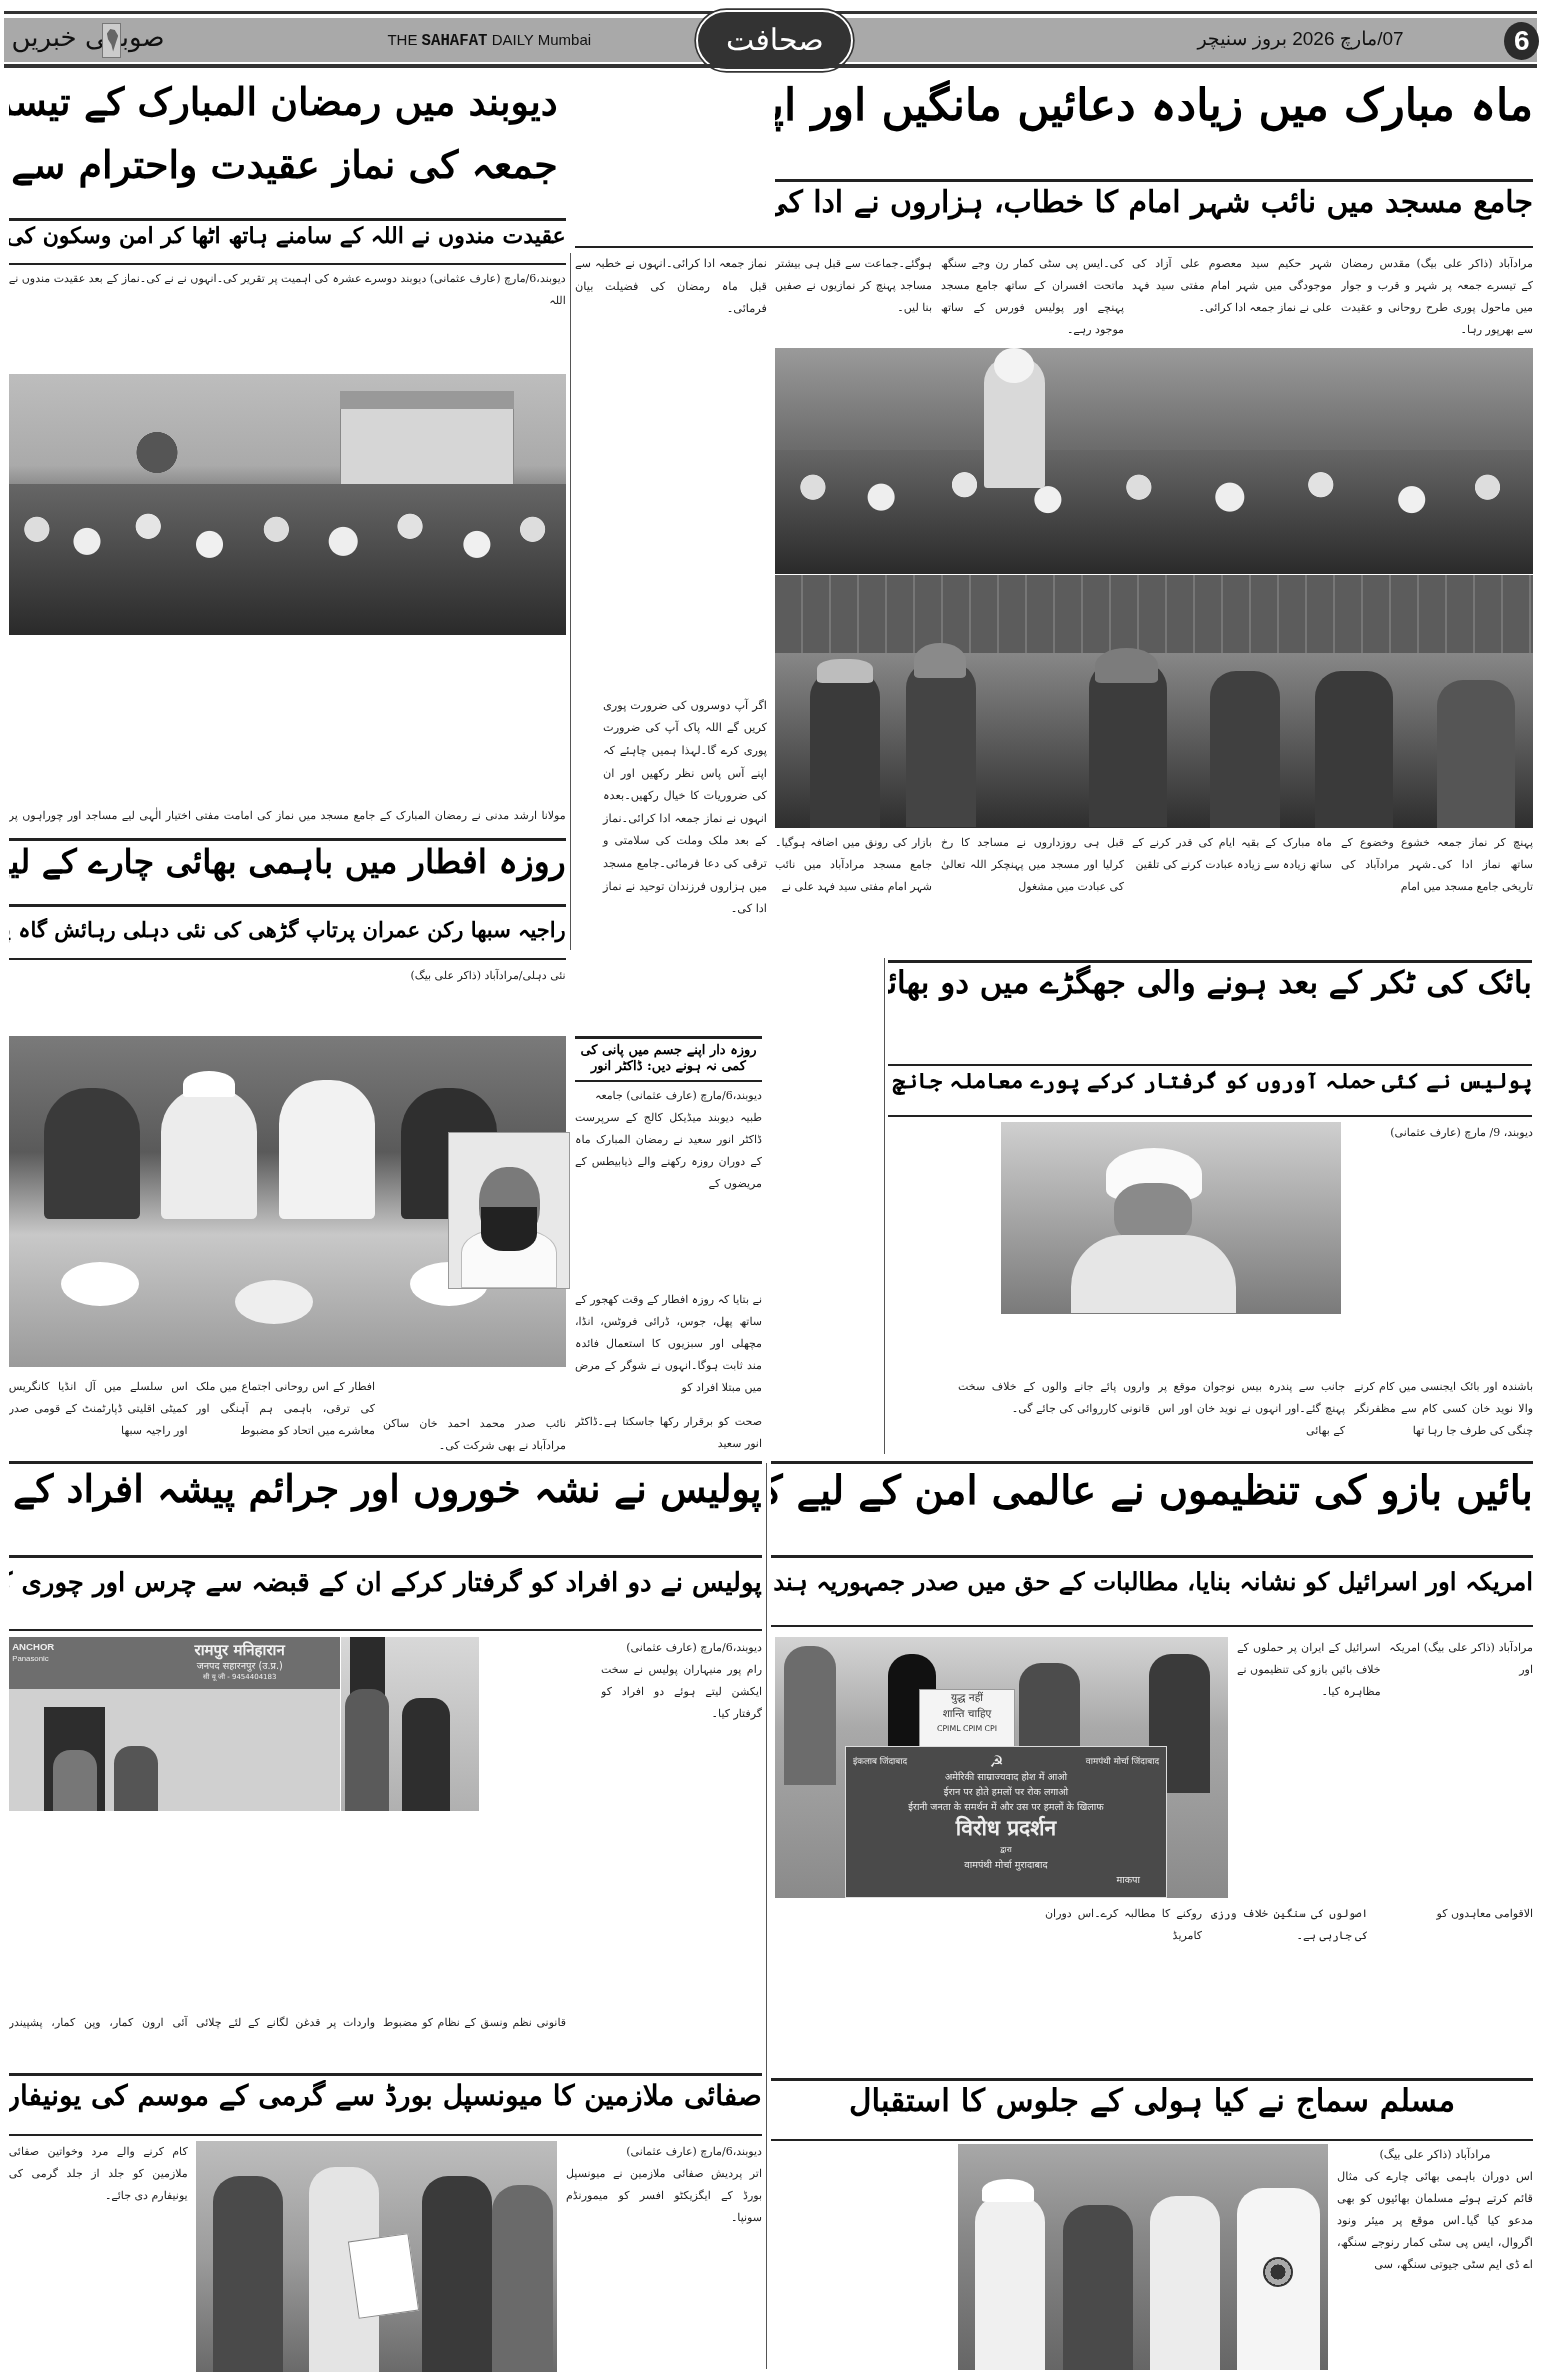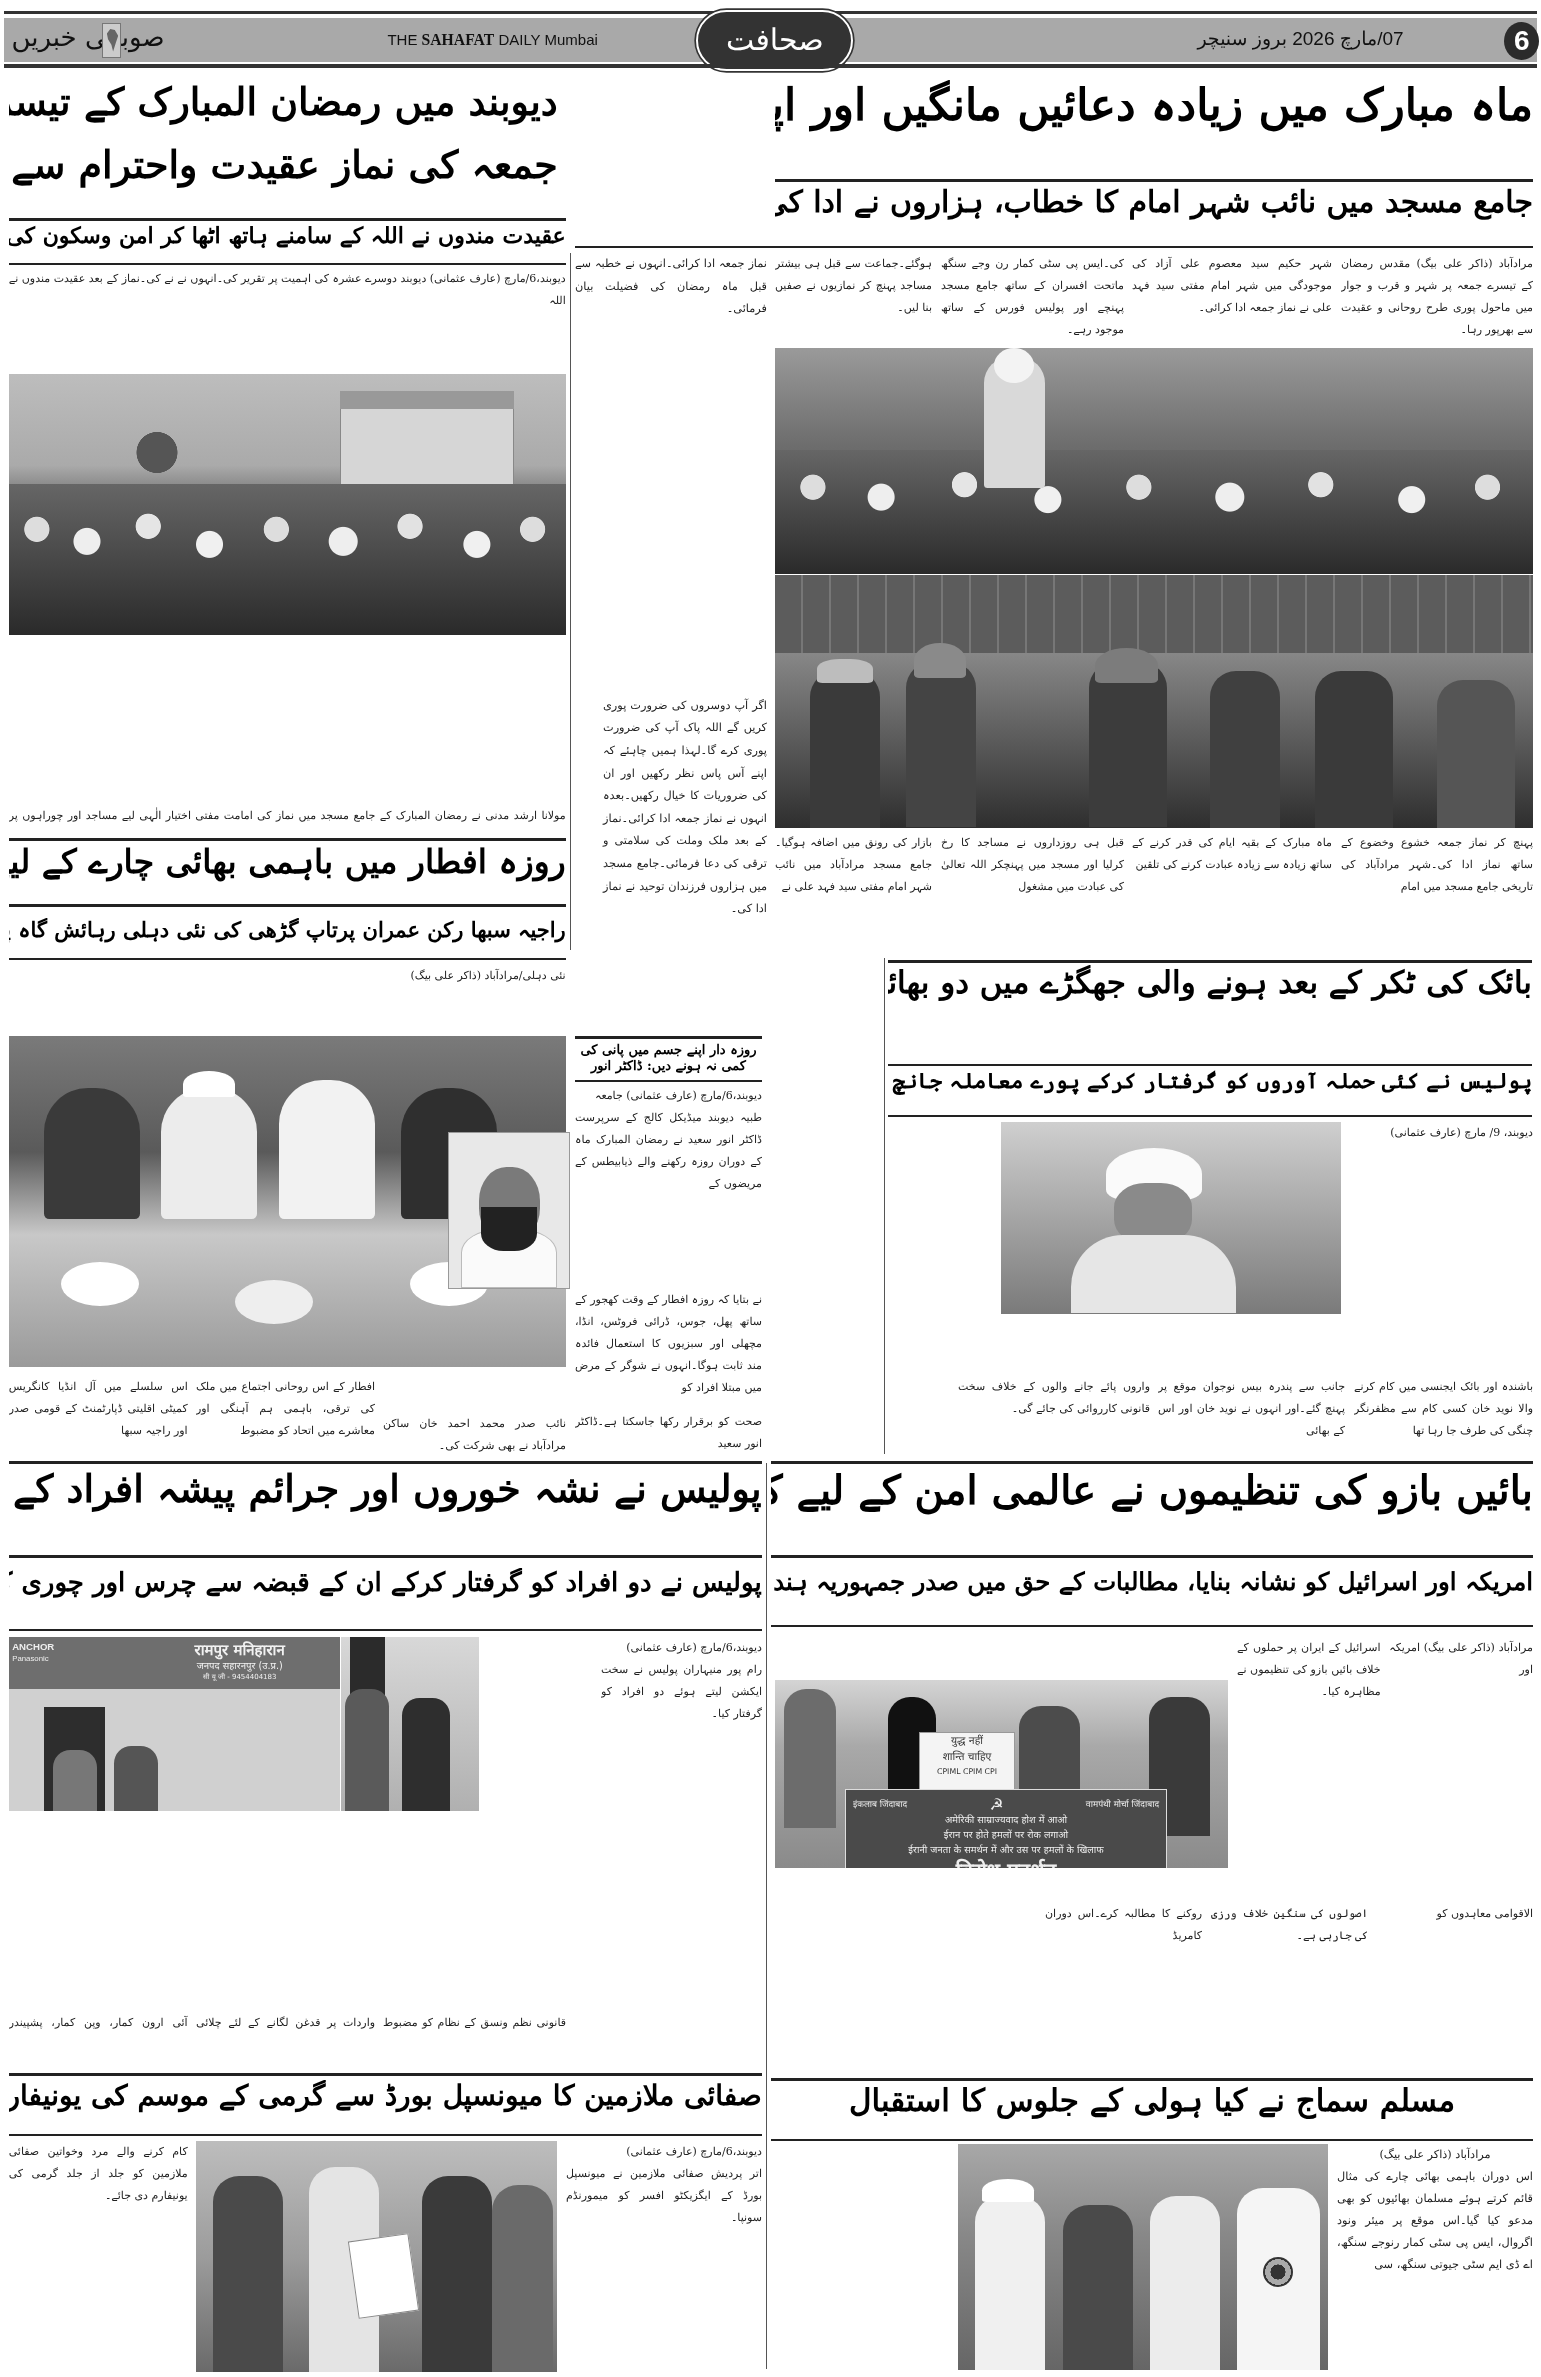--- a/index.html
+++ b/index.html
@@ -5,21 +5,21 @@
   * { box-sizing: border-box; margin: 0; padding: 0; }
   html, body { width: 1541px; height: 2377px; background: #fff; overflow: hidden; }
   body { font-family: "DejaVu Sans", sans-serif; color: #111; position: relative; }
   
   .mast-line { position:absolute; left:4.4px; right:4.4px; height:3.5px; background:#333; }
   .mast { position:absolute; left:4.4px; right:4.4px; top:17.4px; height:45px; background:#a9a9a9; border-top:0.9px solid #fff; }
   .mast .section-tag { position:absolute; left:7px; top:3.5px; font-size:26px; font-family:"DejaVu Serif", serif; color:#111; direction:rtl; }
   .mast .map-icon { position:absolute; left:98px; top:4.4px; width:19px; height:35px; background:#ccc; border:0.9px solid #777; }
   .mast .map-icon::after { content:""; position:absolute; left:3.5px; top:5.2px; width:11.3px; height:22.6px; background:#666; clip-path: polygon(30% 0,70% 5%,100% 30%,80% 60%,55% 100%,40% 70%,10% 45%,0 20%); }
   .mast .brand { position:absolute; left:383px; top:12.2px; font-family:"Liberation Sans", sans-serif; font-size:15px; color:#111; }
-  .mast .brand b { font-family:Liberation Serif, serif; font-weight:900; font-size:15.7px; }
+  .mast .brand b { font-family:Liberation Mono, monospace; font-weight:900; font-size:15.7px; }
   .mast .logo { position:absolute; left:692px; top:-8.7px; width:157px; height:61px; background:#333; border-radius:31px; border:2.6px solid #fff; box-shadow:0 0 0 1.7px #333; color:#fff; font-size:30px; text-align:center; line-height:56px; font-family:"DejaVu Serif", serif; }
   .mast .date { position:absolute; left:1193px; top:8.7px; font-size:19px; font-family:"Liberation Sans", sans-serif; direction:rtl; }
   .mast .page-num { position:absolute; left:1500px; top:3.5px; width:35px; height:38px; background:#2b2b2b; border-radius:50%; color:#fff; font-size:28px; font-weight:bold; text-align:center; line-height:38px; font-family:"Liberation Sans", sans-serif; }
   
   .hl { position:absolute; direction:rtl; text-align:center; font-family:"DejaVu Serif", serif; font-weight:bold; color:#000; white-space:nowrap; overflow:hidden; line-height:1.15; }
   .rule { position:absolute; height:2.6px; background:#222; }
   .rule.thin { height:1.7px; }
   .vrule { position:absolute; width:0.9px; background:#555; }
   
   .col { position:absolute; direction:rtl; text-align:justify; font-family:"DejaVu Serif", serif; font-size:11px; line-height:22px; color:#222; overflow:hidden; }
@@ -209,21 +209,21 @@
 <div class="col" style="left:383px; top:2012px; width:183px; height:26px;">قانونی نظم ونسق کے نظام کو مضبوط کرنے کا</div>
 <div class="col" style="left:196px; top:2012px; width:179px; height:26px;">واردات پر قدغن لگانے کے لئے چلائی جانے</div>
 <div class="col" style="left:8.7px; top:2012px; width:179px; height:26px;">آئی ارون کمار، وپن کمار، پشپیندر چودھری اور جائے گا۔</div>
 
 <div class="rule" style="left:771px; top:1461px; width:762px;"></div>
 <div class="hl" style="left:771px; top:1467px; width:762px; height:70px; font-size:40px;">بائیں بازو کی تنظیموں نے عالمی امن کے لیے کیا مظاہرہ</div>
 <div class="rule" style="left:771px; top:1555px; width:762px;"></div>
 <div class="hl" style="left:771px; top:1568px; width:762px; height:49px; font-size:24.4px;">امریکہ اور اسرائیل کو نشانہ بنایا، مطالبات کے حق میں صدر جمہوریہ ہند عرضداشت بھیجا</div>
 <div class="rule thin" style="left:771px; top:1625px; width:762px;"></div>
 
-<div class="photo" style="left:775px; top:1637px; width:453px; height:188px; background:linear-gradient(180deg,#d4d4d4 0%,#a9a9a9 35%,#8a8a8a 100%);margin-top:43px;">
+<div class="photo" style="left:775px; top:1637px; width:453px; height:261px; background:linear-gradient(180deg,#d4d4d4 0%,#a9a9a9 35%,#8a8a8a 100%);">
   <div style="position:absolute; left:8.7px; top:8.7px; width:52px; height:139px; background:#6c6c6c; border-radius:22px 22px 0 0;"></div>
   <div style="position:absolute; left:113px; top:17.4px; width:48px; height:105px; background:#111; border-radius:22px 22px 0 0;"></div>
   <div style="position:absolute; left:244px; top:26px; width:61px; height:122px; background:#4c4c4c; border-radius:22px 22px 0 0;"></div>
   <div style="position:absolute; left:374px; top:17.4px; width:61px; height:139px; background:#3a3a3a; border-radius:22px 22px 0 0;"></div>
   <div class="sign" style="left:144px; top:52px; width:96px; height:70px; background:#f4f4f4; color:#333; font-size:10.5px; line-height:15.7px; border:0.9px solid #999;">
     <div>युद्ध नहीं</div>
     <div>शान्ति चाहिए</div>
     <div style="font-size:7.8px;">CPIML CPIM CPI</div>
   </div>
   <div class="sign" style="left:70px; top:109px; width:322px; height:152px; font-size:9.6px; line-height:15px; padding-top:7px;">

